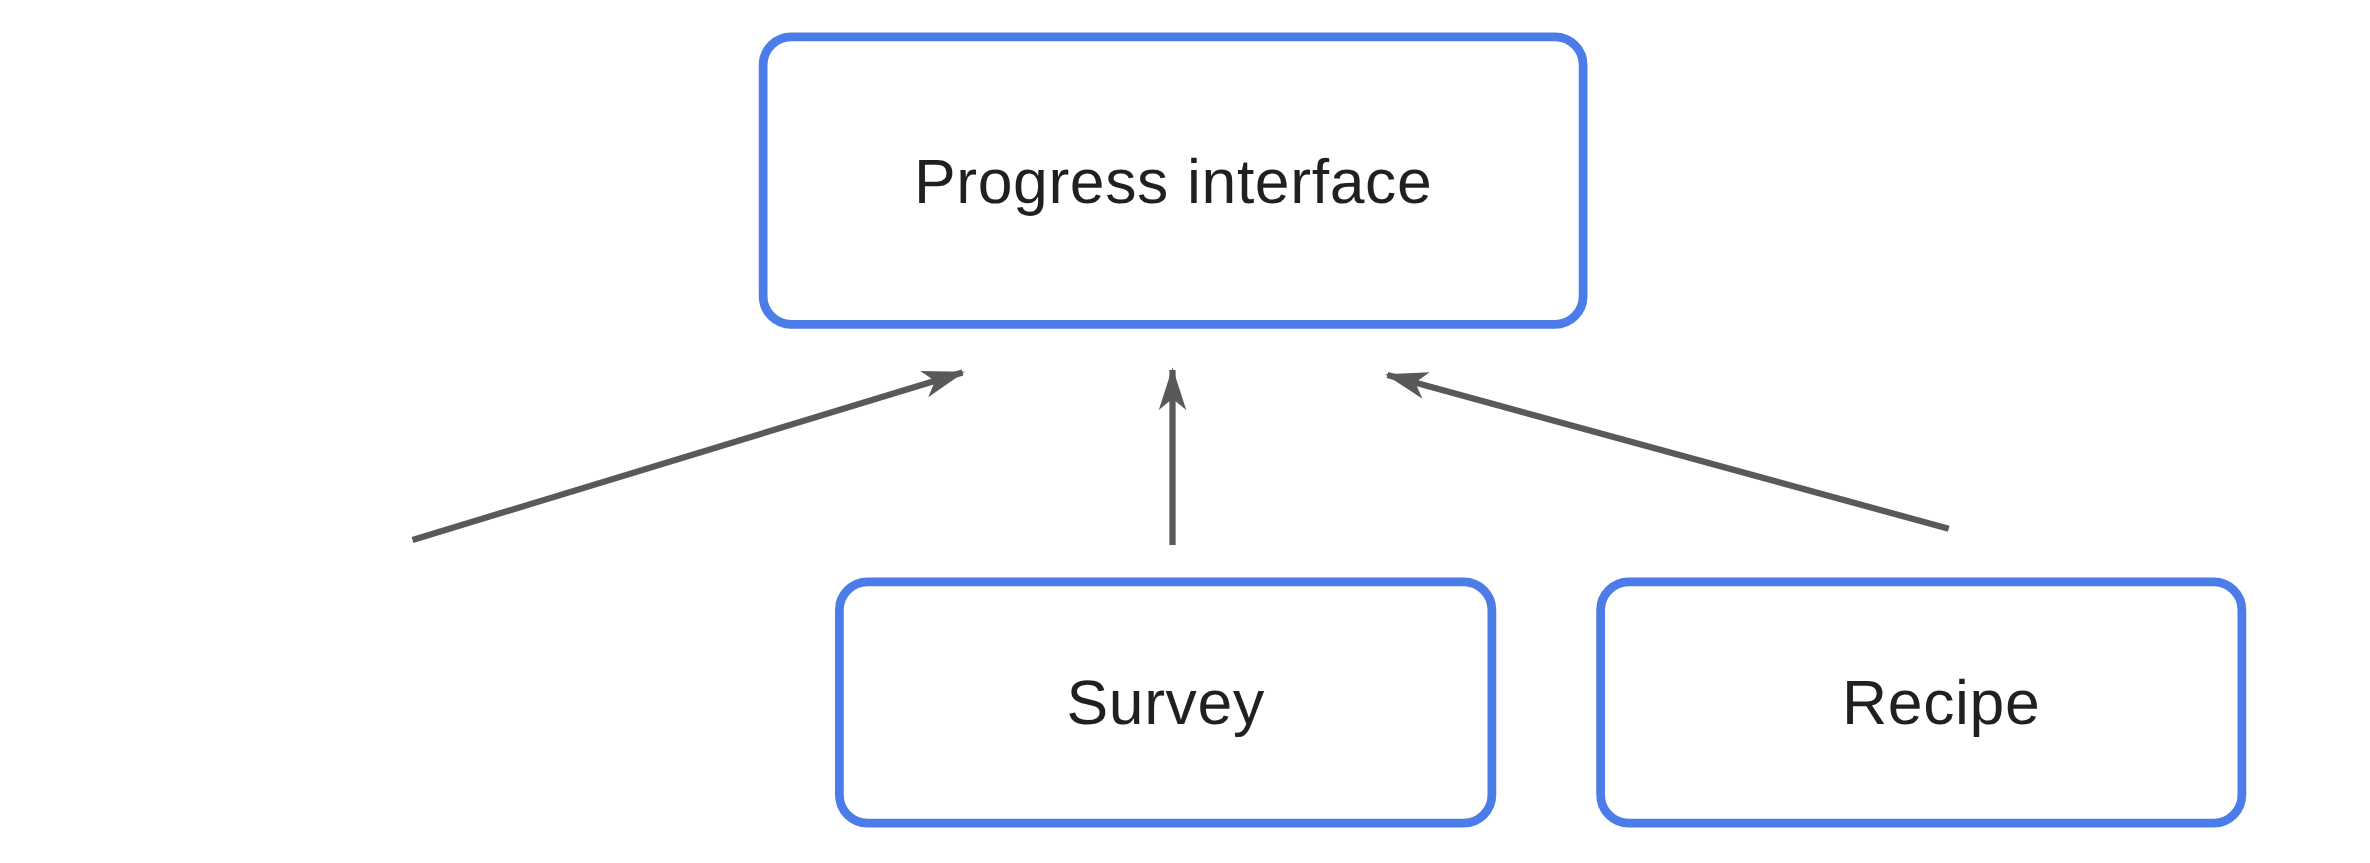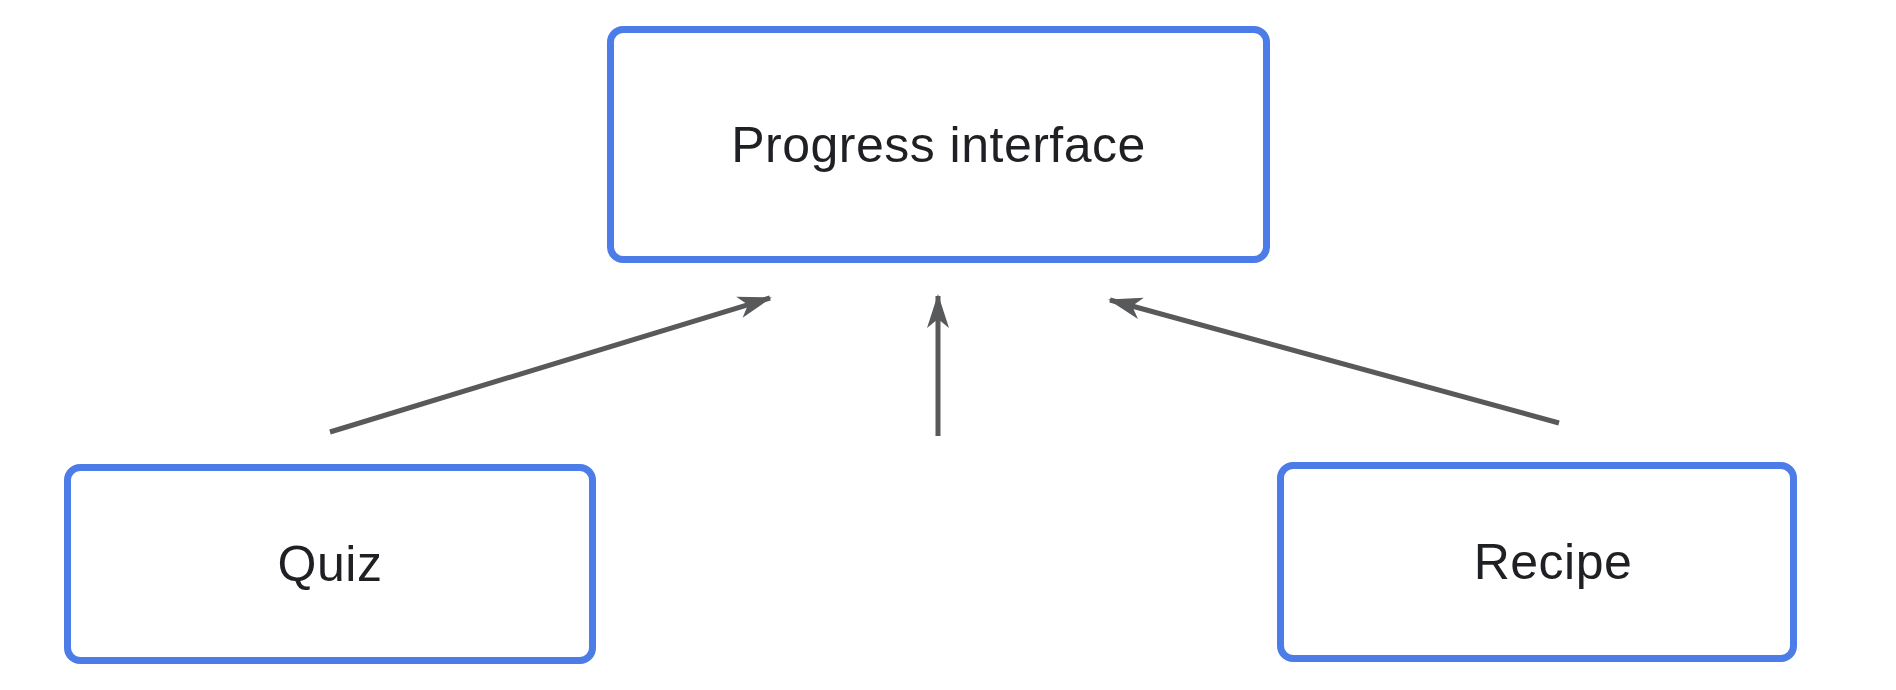--- a/index.html
+++ b/index.html
@@ -30,21 +30,21 @@
     stroke: var(--arrow);
     stroke-width: 5;
   }
   .arrowhead-shape {
     fill: var(--arrow);
   }
   .node {
     position: absolute;
     background: var(--background);
     border: 7px solid var(--node-border);
-    border-radius: 16px;
+    border-radius: 26px;
     display: flex;
     align-items: center;
     justify-content: center;
   }
   .node-label {
     font-size: 50px;
     font-weight: 400;
     color: var(--text);
     letter-spacing: 0.5px;
     white-space: nowrap;
@@ -67,22 +67,22 @@
     </defs>
     <line x1="330" y1="432" x2="770" y2="298" marker-end="url(#arrowhead)"></line>
     <line x1="938" y1="436" x2="938" y2="296" marker-end="url(#arrowhead)"></line>
     <line x1="1559" y1="423" x2="1110" y2="300" marker-end="url(#arrowhead)"></line>
   </svg>
 
   <div class="node node-progress">
     <span class="node-label">Progress interface</span>
   </div>
 
-  <div class="node node-quiz">
-    <span class="node-label">Quiz</span>
+
+  <div class="node node-survey">
+    <span class="node-label">Survey</span>
   </div>
-
 
   <div class="node node-recipe">
     <span class="node-label">Recipe</span>
   </div>
 
 </div>
 
 </body></html>

